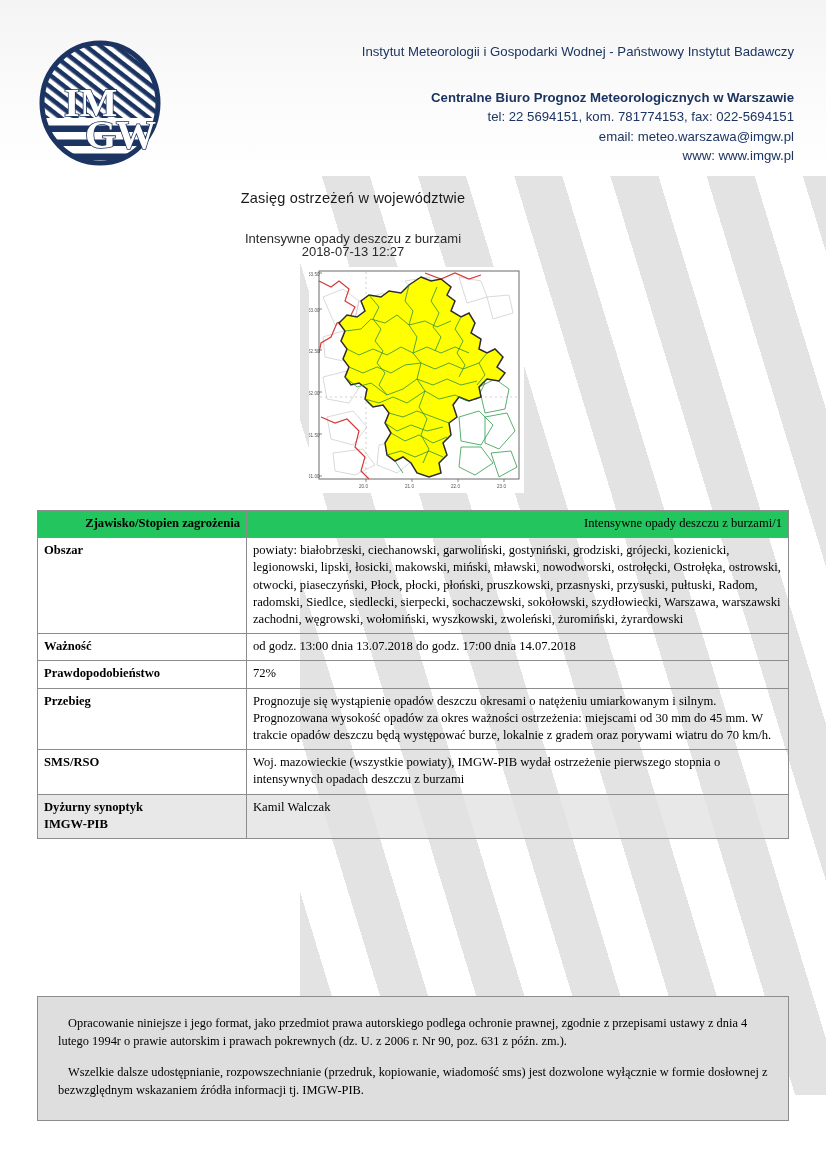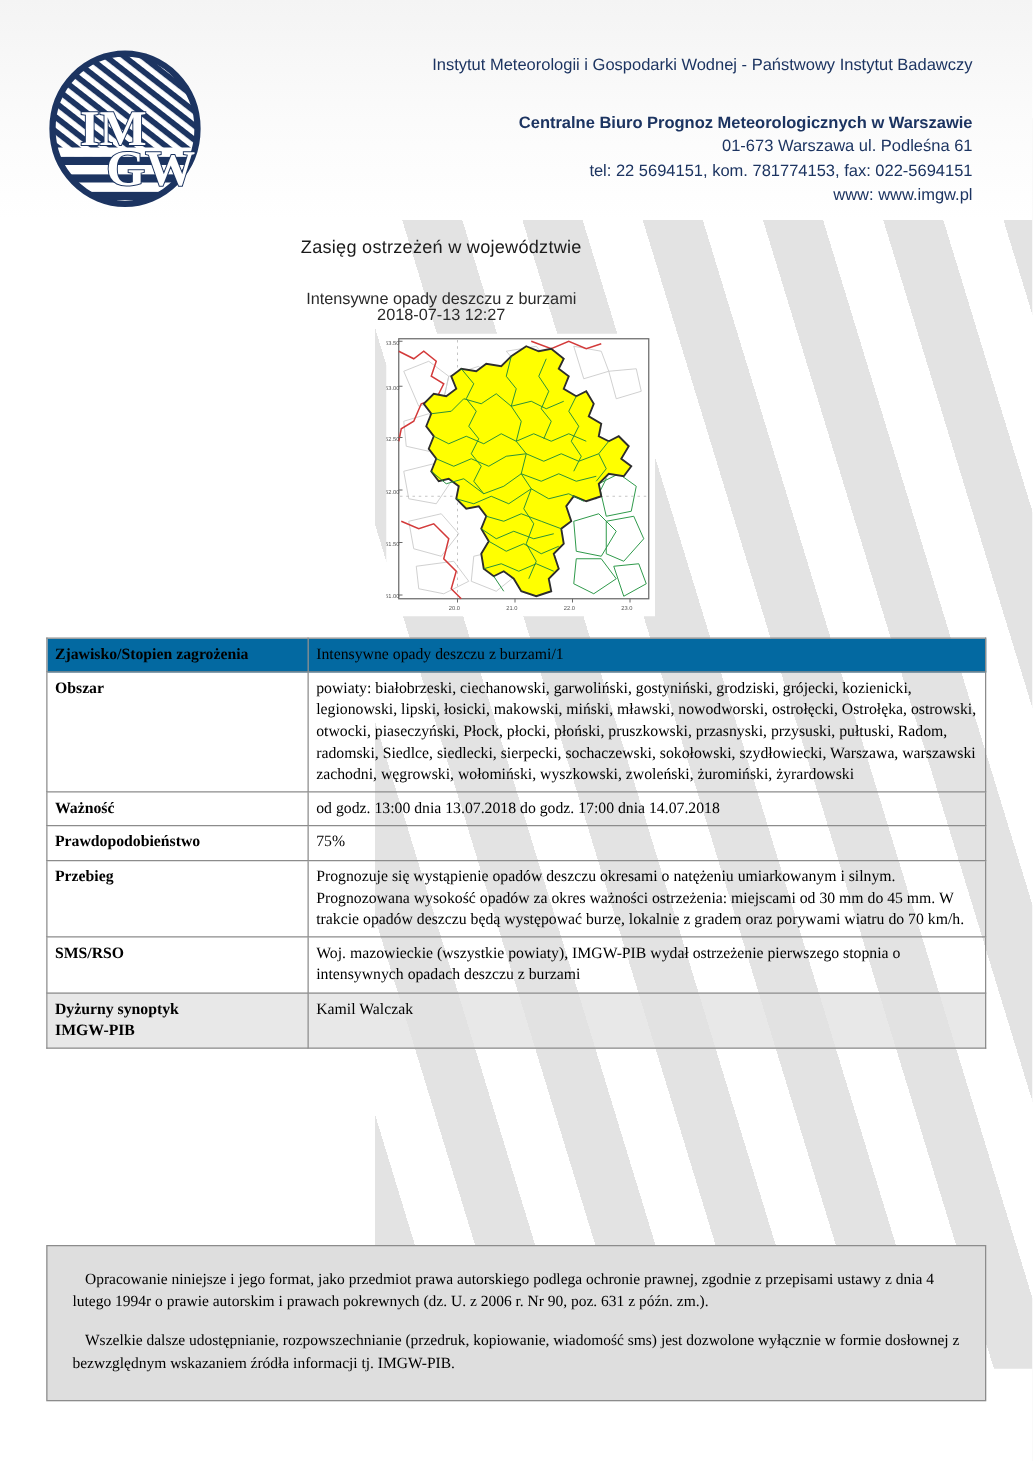--- a/index.html
+++ b/index.html
@@ -56,21 +56,21 @@
     width: 826px; height: 180px;
     z-index: 3;
   }
   #logo {
     position: absolute;
     left: 38px; top: 40px;
     width: 124px; height: 126px;
   }
   #org-block {
     position: absolute;
-    right: 48px; top: 42px;
+    right: 32px; top: 42px;
     width: 520px;
     text-align: right;
     color: #1c3461;
     font-family: "Liberation Sans", sans-serif;
     font-size: 13.2px;
     line-height: 19.5px;
   }
   #org-block .strong { font-weight: bold; margin-top: 26px; }
 
   
@@ -132,21 +132,21 @@
     padding: 8px 0 9px 0;
   }
   .title-line {
     color: #e8131a;
     font-weight: bold;
     font-size: 14.2px;
     line-height: 22px;
     letter-spacing: .1px;
   }
   .title-line.small { font-size: 13px; }
-  tr.hazard-row td { background: #0369a1; }
+  tr.hazard-row td { background: #22c55e; text-align: right; }
   tr.shaded td { background: rgba(226,226,226,.78); }
   td.val { background: transparent; }
 
   
   #footer-note {
     position: absolute;
     left: 37px; top: 996px;
     width: 752px;
     box-sizing: border-box;
     border: 1px solid #8c8c8c;
@@ -191,22 +191,22 @@
       </g>
       <ellipse cx="62" cy="63" rx="58" ry="60" fill="none" stroke="#1c3461" stroke-width="5"></ellipse>
       <text x="26" y="76" font-family="'Liberation Serif',serif" font-size="40" font-weight="bold" fill="#ffffff" stroke="#1c3461" stroke-width="1.6" paint-order="stroke">IM</text>
       <text x="47" y="108" font-family="'Liberation Serif',serif" font-size="40" font-weight="bold" fill="#ffffff" stroke="#1c3461" stroke-width="1.6" paint-order="stroke">GW</text>
     </svg>
   </div>
 
   <div id="org-block">
     <div>Instytut Meteorologii i Gospodarki Wodnej - Państwowy Instytut Badawczy</div>
     <div class="strong">Centralne Biuro Prognoz Meteorologicznych w Warszawie</div>
-    <div>01-673 Warszawa ul. Podleśna 61</div>
     <div>tel: 22 5694151, kom. 781774153, fax: 022-5694151</div>
+    <div>email: meteo.warszawa@imgw.pl</div>
     <div>www: www.imgw.pl</div>
   </div>
 </div>
 
 <div id="map-block">
   <div id="map-caption">Zasięg ostrzeżeń w województwie</div>
   <div id="map-subcaption">
     <div>Intensywne opady deszczu z burzami</div>
     <div>2018-07-13 12:27</div>
   </div>
@@ -312,21 +312,21 @@
     <td class="val">powiaty: białobrzeski, ciechanowski, garwoliński, gostyniński, grodziski, grójecki, kozienicki, legionowski, lipski, łosicki, makowski, miński, mławski, nowodworski, ostrołęcki, Ostrołęka, ostrowski, otwocki, piaseczyński, Płock, płocki, płoński, pruszkowski, przasnyski, przysuski, pułtuski, Radom, radomski, Siedlce, siedlecki, sierpecki, sochaczewski, sokołowski, szydłowiecki, Warszawa, warszawski zachodni, węgrowski, wołomiński, wyszkowski, zwoleński, żuromiński, żyrardowski</td>
   </tr>
 
   <tr>
     <td class="lbl">Ważność</td>
     <td class="val">od godz. 13:00 dnia 13.07.2018 do godz. 17:00 dnia 14.07.2018</td>
   </tr>
 
   <tr>
     <td class="lbl">Prawdopodobieństwo</td>
-    <td class="val">75%</td>
+    <td class="val">72%</td>
   </tr>
 
   <tr>
     <td class="lbl">Przebieg</td>
     <td class="val">Prognozuje się wystąpienie opadów deszczu okresami o natężeniu umiarkowanym i silnym. Prognozowana wysokość opadów za okres ważności ostrzeżenia: miejscami od 30 mm do 45 mm. W trakcie opadów deszczu będą występować burze, lokalnie z gradem oraz porywami wiatru do 70 km/h.</td>
   </tr>
 
   <tr>
     <td class="lbl">SMS/RSO</td>
     <td class="val">Woj. mazowieckie (wszystkie powiaty), IMGW-PIB wydał ostrzeżenie pierwszego stopnia o intensywnych opadach deszczu z burzami</td>

